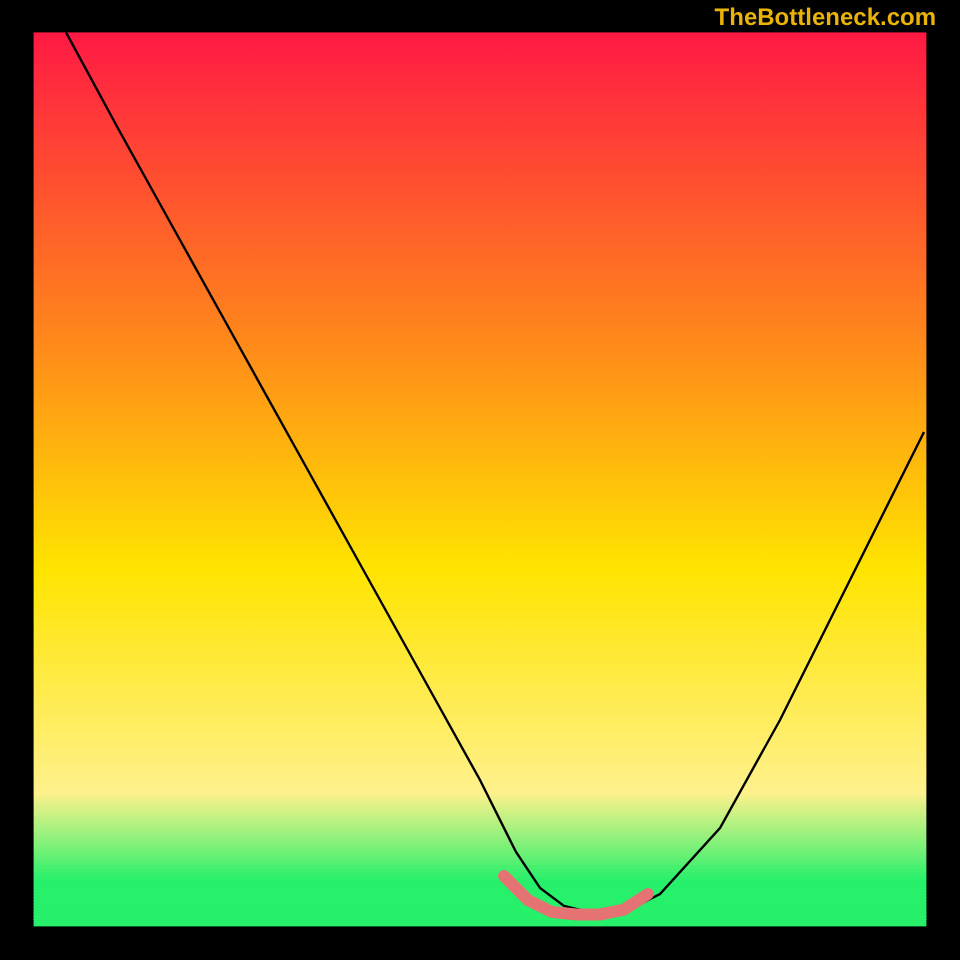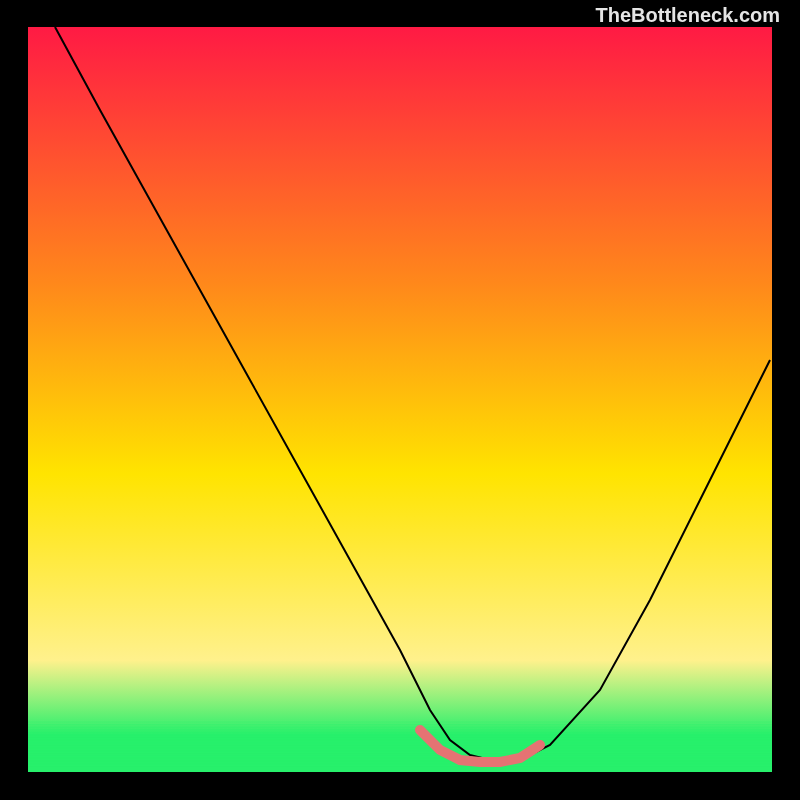--- a/index.html
+++ b/index.html
@@ -15,21 +15,21 @@
     left: 0;
     top: 0;
     width: 800px;
     height: 800px;
     background: #000000;
   }
   .watermark {
     position: absolute;
     top: 4px;
     right: 20px;
-    color: #e5e5e5;
+    color: #eab308;
     font-family: Arial, Helvetica, sans-serif;
     font-size: 20px;
     font-weight: 600;
     z-index: 10;
   }
   svg {
     position: absolute;
     left: 0;
     top: 0;
   }

